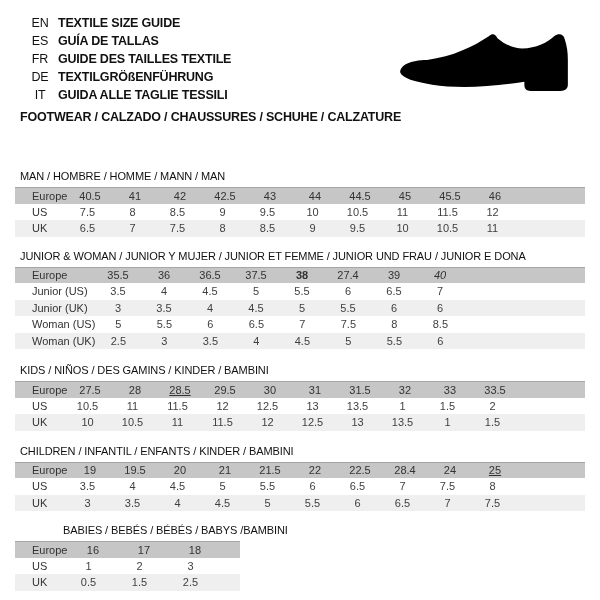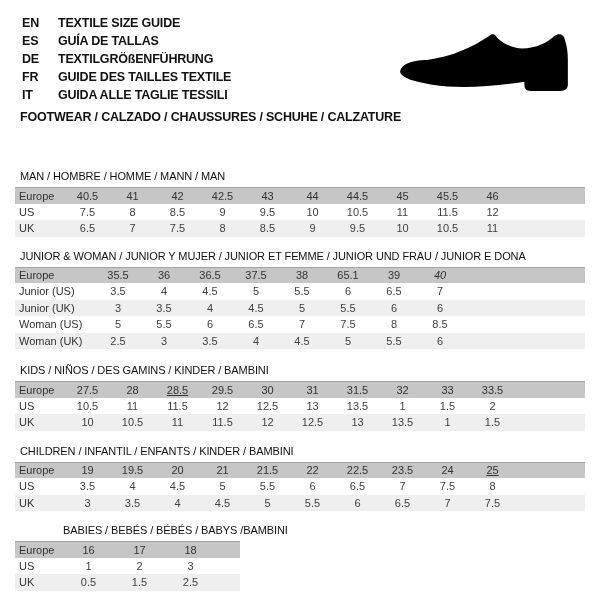--- a/index.html
+++ b/index.html
@@ -15,21 +15,21 @@
   .page{
     position:absolute;inset:0;
     padding:14px 15px 0 15px;
     box-sizing:border-box;
   }
   
   .lang-block{margin-left:7px;}
   .lang-row{display:flex;line-height:18px;}
   .lang-code{
     width:36px;flex:0 0 36px;
-    font-weight:bold;font-size:12.5px;letter-spacing:-0.2px;color:#111;
+    font-weight:normal;font-size:12.5px;letter-spacing:-0.2px;color:#111;text-align:center;
   }
   .lang-label{
     font-weight:bold;font-size:12.5px;letter-spacing:-0.2px;color:#111;
     white-space:nowrap;
   }
   .category-line{
     margin:6px 0 0 5px;
     font-weight:bold;font-size:12.5px;letter-spacing:-0.2px;color:#111;
     line-height:14px;white-space:nowrap;
   }
@@ -51,21 +51,21 @@
     height:16.5px;box-sizing:border-box;
   }
   .row-head{background:#c6c6c6;border-top:1px solid #a6a6a6;}
   .row-white{background:#ffffff;}
   .row-shade{background:#efefef;}
   .td{
     font-size:11px;line-height:16px;color:#3f3f3f;
     text-align:center;white-space:nowrap;
     box-sizing:border-box;flex:0 0 auto;
   }
-  .td.label{text-align:left;padding-left:4px;color:#333;}
+  .td.label{text-align:left;padding-left:17px;color:#333;}
   .td.fill{flex:1 1 auto;}
   .row-head .td{color:#333;}
   .w570 .tbody{width:570px;}
   .w225 .tbody{width:225px;}
   .mt-man{margin-top:46px;}
   .mt-junior{margin-top:13px;}
   .mt-kids{margin-top:15px;}
   .mt-children{margin-top:14px;}
   .mt-babies{margin-top:13px;margin-left:48px;}
 </style>
@@ -77,26 +77,26 @@
   <div class="lang-block">
     <div class="lang-row">
       <span class="lang-code">EN</span>
       <span class="lang-label">TEXTILE SIZE GUIDE</span>
     </div>
     <div class="lang-row">
       <span class="lang-code">ES</span>
       <span class="lang-label">GUÍA DE TALLAS</span>
     </div>
     <div class="lang-row">
+      <span class="lang-code">FR</span>
+      <span class="lang-label">GUIDE DES TAILLES TEXTILE</span>
+    </div>
+    <div class="lang-row">
       <span class="lang-code">DE</span>
       <span class="lang-label">TEXTILGRÖßENFÜHRUNG</span>
-    </div>
-    <div class="lang-row">
-      <span class="lang-code">FR</span>
-      <span class="lang-label">GUIDE DES TAILLES TEXTILE</span>
     </div>
     <div class="lang-row">
       <span class="lang-code">IT</span>
       <span class="lang-label">GUIDA ALLE TAGLIE TESSILI</span>
     </div>
   </div>
 
   <div class="category-line">FOOTWEAR / CALZADO / CHAUSSURES / SCHUHE / CALZATURE</div>
 
   <svg class="shoe" viewBox="0 0 170 62" aria-hidden="true">
@@ -167,22 +167,22 @@
 
   <section class="size-section w570">
     <h2 class="sec-title mt-junior">JUNIOR &amp; WOMAN / JUNIOR Y MUJER / JUNIOR ET FEMME / JUNIOR UND FRAU / JUNIOR E DONA</h2>
     <div class="tbody">
         <div class="tr row-head">
           <div class="td label" style="flex-basis: 80px;">Europe</div>
           <div class="td val" style="flex-basis: 46px;">35.5</div>
           <div class="td val" style="flex-basis: 46px;">36</div>
           <div class="td val" style="flex-basis: 46px;">36.5</div>
           <div class="td val" style="flex-basis: 46px;">37.5</div>
-          <div class="td val" style="flex-basis: 46px;">38</div>
-          <div class="td val" style="flex-basis: 46px;">65.1</div>
+          <div class="td val" style="flex-basis: 46px; font-weight: bold;">38</div>
+          <div class="td val" style="flex-basis: 46px;">27.4</div>
           <div class="td val" style="flex-basis: 46px;">39</div>
           <div class="td val" style="flex-basis: 46px; font-style: italic;">40</div>
           <div class="td fill"></div>
         </div>
         <div class="tr row-white">
           <div class="td label" style="flex-basis: 80px;">Junior (US)</div>
           <div class="td val" style="flex-basis: 46px;">3.5</div>
           <div class="td val" style="flex-basis: 46px;">4</div>
           <div class="td val" style="flex-basis: 46px;">4.5</div>
           <div class="td val" style="flex-basis: 46px;">5</div>
@@ -284,21 +284,21 @@
     <div class="tbody">
         <div class="tr row-head">
           <div class="td label" style="flex-basis: 50px;">Europe</div>
           <div class="td val" style="flex-basis: 45px;">19</div>
           <div class="td val" style="flex-basis: 45px;">19.5</div>
           <div class="td val" style="flex-basis: 45px;">20</div>
           <div class="td val" style="flex-basis: 45px;">21</div>
           <div class="td val" style="flex-basis: 45px;">21.5</div>
           <div class="td val" style="flex-basis: 45px;">22</div>
           <div class="td val" style="flex-basis: 45px;">22.5</div>
-          <div class="td val" style="flex-basis: 45px;">23.5</div>
+          <div class="td val" style="flex-basis: 45px;">28.4</div>
           <div class="td val" style="flex-basis: 45px;">24</div>
           <div class="td val" style="flex-basis: 45px; text-decoration: underline;">25</div>
           <div class="td fill"></div>
         </div>
         <div class="tr row-white">
           <div class="td label" style="flex-basis: 50px;">US</div>
           <div class="td val" style="flex-basis: 45px;">3.5</div>
           <div class="td val" style="flex-basis: 45px;">4</div>
           <div class="td val" style="flex-basis: 45px;">4.5</div>
           <div class="td val" style="flex-basis: 45px;">5</div>

